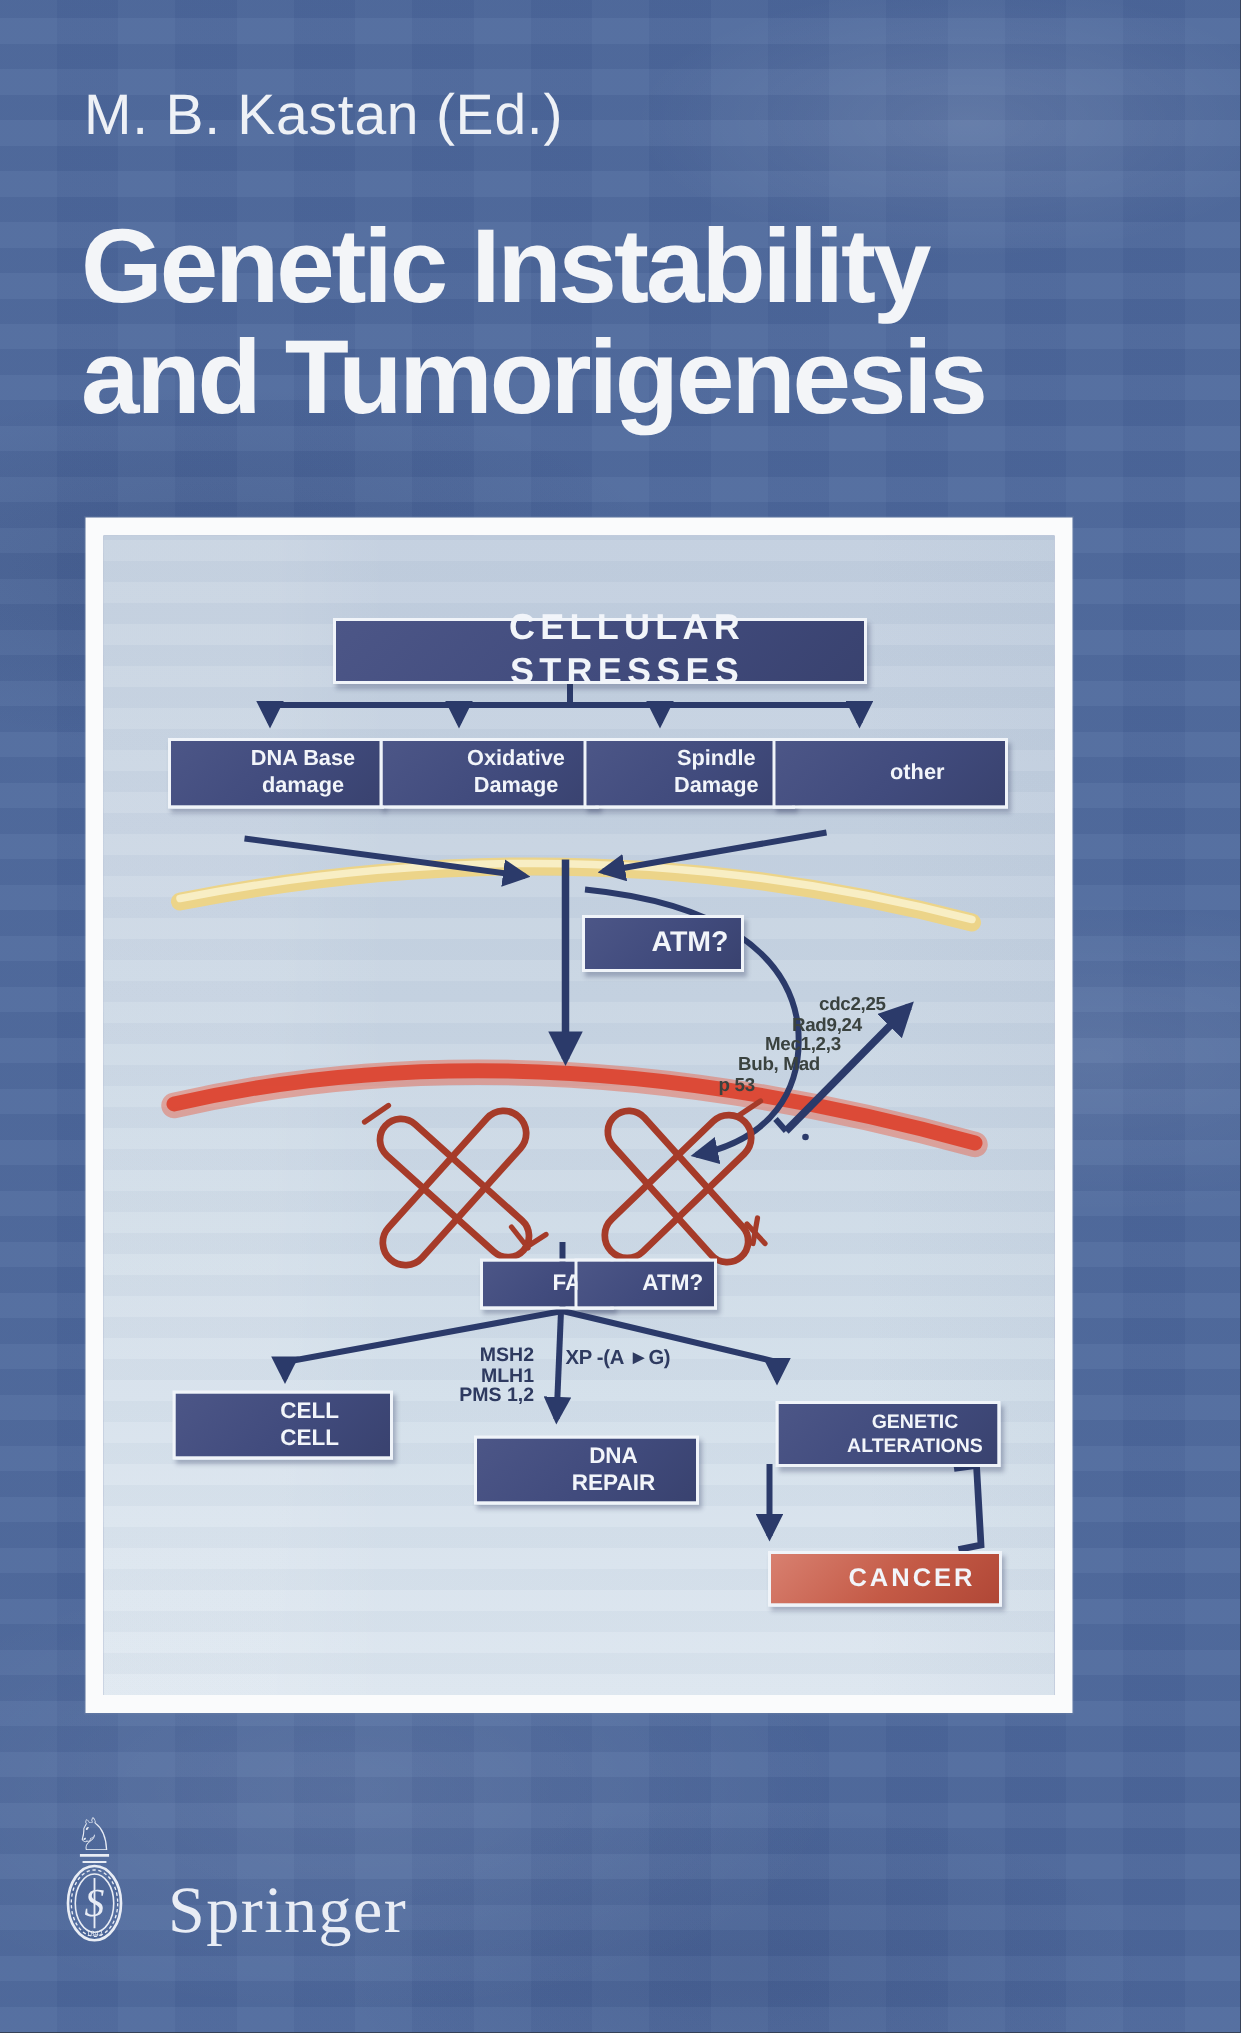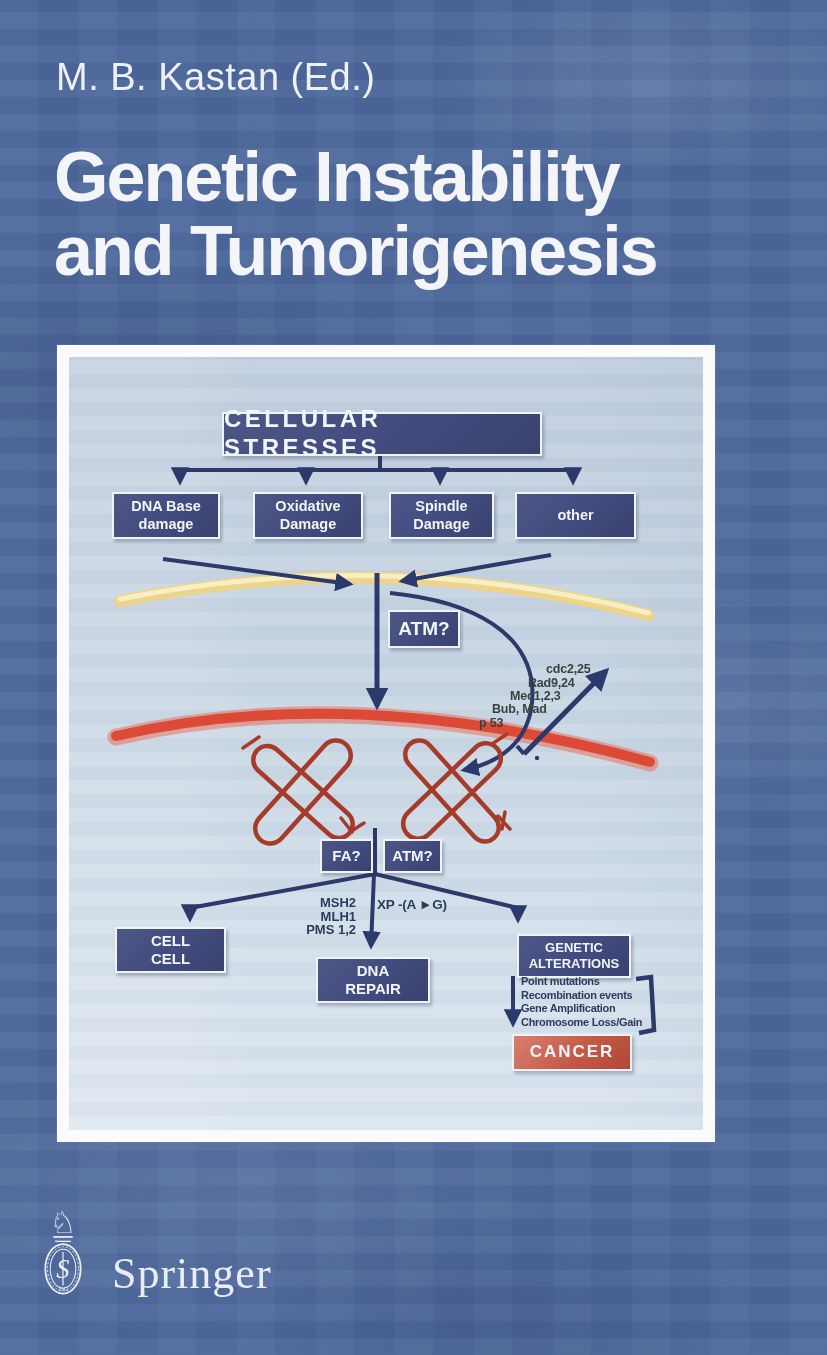--- a/index.html
+++ b/index.html
@@ -35,22 +35,22 @@
   .panel .tint{
     position:absolute;inset:0;
     background:
       repeating-linear-gradient(0deg, rgba(255,255,255,.05) 0 14px, rgba(90,110,150,.04) 14px 28px),
       linear-gradient(90deg, rgba(255,255,255,.10) 0 18%, transparent 30% 80%, rgba(120,140,170,.06) 100%);
   }
   
   .nbox{
     position:absolute;display:flex;flex-direction:column;align-items:center;justify-content:center;
     background:linear-gradient(135deg,#4c5687 0%,#414b7d 55%,#39426f 100%);
-    border:2px solid #f0f4f9;color:#f2f5fa;font-weight:bold;text-align:left;
-    box-shadow:2px 3px 3px rgba(40,50,90,.30);line-height:1.2;
+    border:2px solid #f0f4f9;color:#f2f5fa;font-weight:bold;text-align:center;
+    box-shadow:2px 3px 3px rgba(40,50,90,.30);line-height:1.2;padding-left:36px;
   }
   .nbox span{display:block;}
   .bx-root{left:222px;top:412px;width:316px;height:40px;font-size:24px;letter-spacing:3.5px;}
   .bx-s1{left:112px;top:492px;width:104px;height:43px;font-size:14.5px;}
   .bx-s2{left:253px;top:492px;width:106px;height:43px;font-size:14.5px;}
   .bx-s3{left:389px;top:492px;width:101px;height:43px;font-size:14.5px;}
   .bx-s4{left:515px;top:492px;width:117px;height:43px;font-size:14.5px;}
   .bx-atm1{left:388px;top:610px;width:68px;height:34px;font-size:19px;}
   .bx-fa{left:320px;top:839px;width:49px;height:30px;font-size:15px;}
   .bx-atm2{left:383px;top:839px;width:55px;height:30px;font-size:15px;}
@@ -216,26 +216,20 @@
   </div>
   <div class="nbox bx-repair">
     <span>DNA</span>
     <span>REPAIR</span>
   </div>
   <div class="nbox bx-galt">
     <span>GENETIC</span>
     <span>ALTERATIONS</span>
   </div>
 
-  <div class="lab alt-list">
-    <span>Point mutations</span><br>
-    <span>Recombination events</span><br>
-    <span>Gene Amplification</span><br>
-    <span>Chromosome Loss/Gain</span>
-  </div>
 
   <div class="nbox bx-cancer">
     <span>CANCER</span>
   </div>
 
   <svg class="emblem" width="46" height="99" viewBox="0 0 52 112">
     <text x="26" y="31" text-anchor="middle" font-family="DejaVu Sans, sans-serif" font-size="34" fill="#e9edf5">♘</text>
     <g stroke="#e9edf5" fill="none">
       <path d="M15,35 h22" stroke-width="2"></path>
       <path d="M17,40 h18" stroke-width="1.5"></path>

